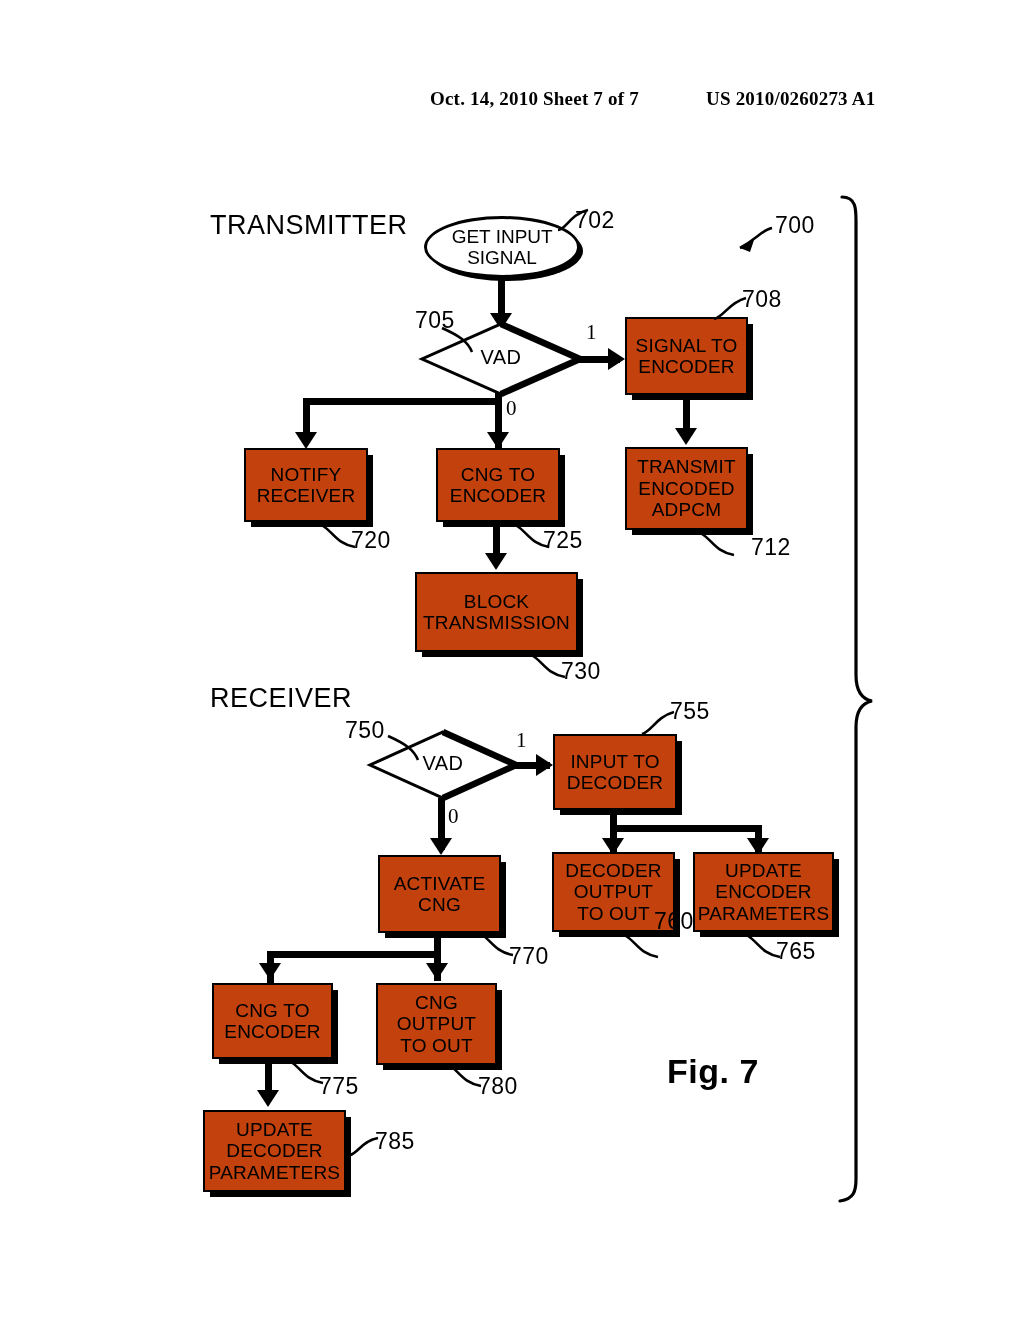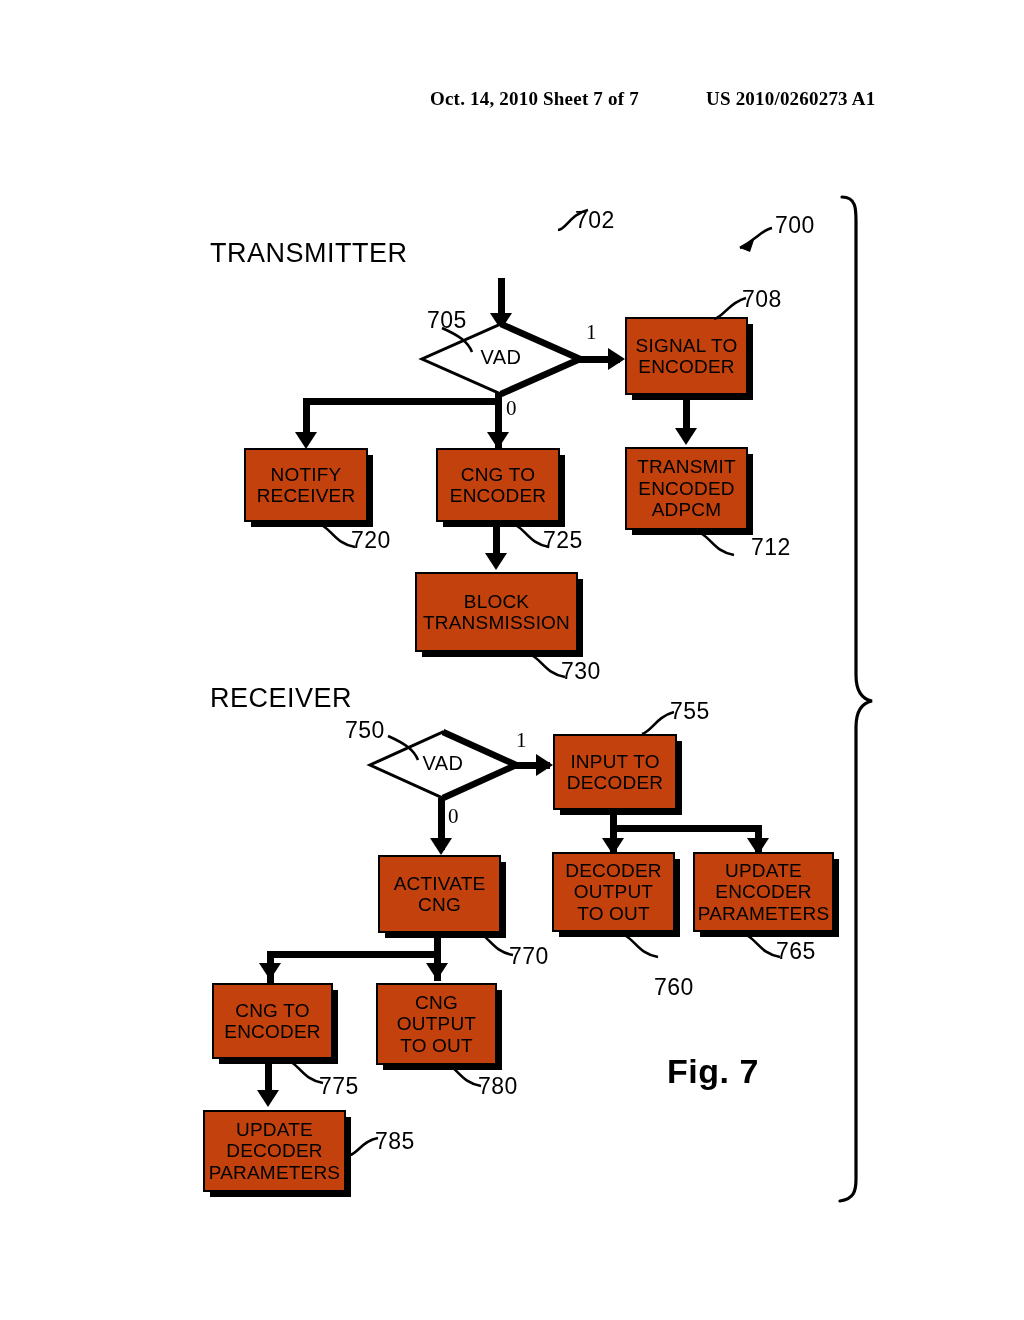--- a/index.html
+++ b/index.html
@@ -155,22 +155,28 @@
   #big-brace svg { display: block; overflow: visible; }
 </style>
 </head>
 <body>
 
 <div id="page">
 
   <div class="hdr" id="hdr-mid">Oct. 14, 2010  Sheet 7 of 7</div>
   <div class="hdr" id="hdr-right">US 2010/0260273 A1</div>
 
-  <div class="section-label" style="left:210px; top:210px;margin-top:28px;">TRANSMITTER</div>
-
+  <div class="section-label" style="left:210px; top:210px;">TRANSMITTER</div>
+
+  <div class="oval" style="left:424px; top:216px; width:156px; height:62px;">
+    <div>
+      <span>GET INPUT</span>
+      <span>SIGNAL</span>
+    </div>
+  </div>
 
   <div class="leader" style="left:556px; top:206px;">
     <svg width="40" height="26">
         <path d="M2 24 C10 24 14 8 32 4" stroke="#000" stroke-width="2.6" fill="none"></path>
       </svg>
   </div>
   <div class="ref" style="left:575px; top:207px;">702</div>
 
   <div class="conn vline" style="left:498px; top:278px; height:42px;"></div>
   <div class="arrowhead arrow-down" style="left:490px; top:313px;"></div>
@@ -181,21 +187,21 @@
       <path d="M81,2 L160,37 L81,72" fill="none" stroke="#000" stroke-width="6.5"></path>
     </svg>
     <div class="diamond-label" style="top:24px;">VAD</div>
   </div>
 
   <div class="leader" style="left:438px; top:322px;">
     <svg width="40" height="32">
         <path d="M34 30 C30 20 22 14 4 6" stroke="#000" stroke-width="2.6" fill="none"></path>
       </svg>
   </div>
-  <div class="ref" style="left:427px; top:307px;">705</div>
+  <div class="ref" style="left:415px; top:307px;">705</div>
 
   <div class="conn hline" style="left:578px; top:356px; width:42px;"></div>
   <div class="arrowhead arrow-right" style="left:608px; top:348px;"></div>
   <div class="branch-label" style="left:586px; top:320px;">1</div>
 
   <div class="box" style="left:625px; top:317px; width:123px; height:78px;">
     <div>
       <span>SIGNAL TO</span>
       <span>ENCODER</span>
     </div>
@@ -317,21 +323,21 @@
       <span>DECODER</span>
       <span>OUTPUT</span>
       <span>TO OUT</span>
     </div>
   </div>
   <div class="leader" style="left:624px; top:934px;">
     <svg width="38" height="26">
         <path d="M2 2 C12 8 16 20 34 23" stroke="#000" stroke-width="2.6" fill="none"></path>
       </svg>
   </div>
-  <div class="ref" style="left:654px; top:974px;">760</div>
+  <div class="ref" style="left:654px; top:908px;">760</div>
 
   <div class="box" style="left:693px; top:852px; width:141px; height:80px;">
     <div>
       <span>UPDATE</span>
       <span>ENCODER</span>
       <span>PARAMETERS</span>
     </div>
   </div>
   <div class="leader" style="left:746px; top:934px;">
     <svg width="38" height="26">

